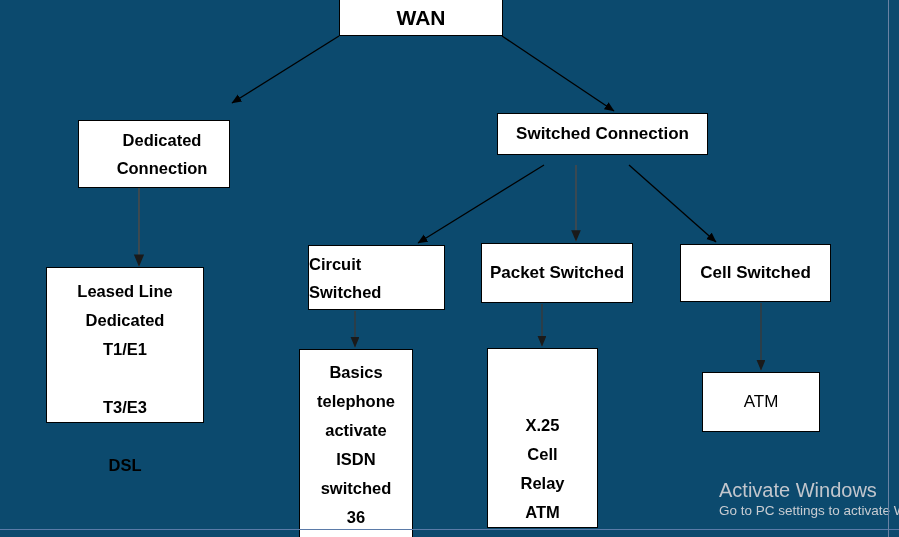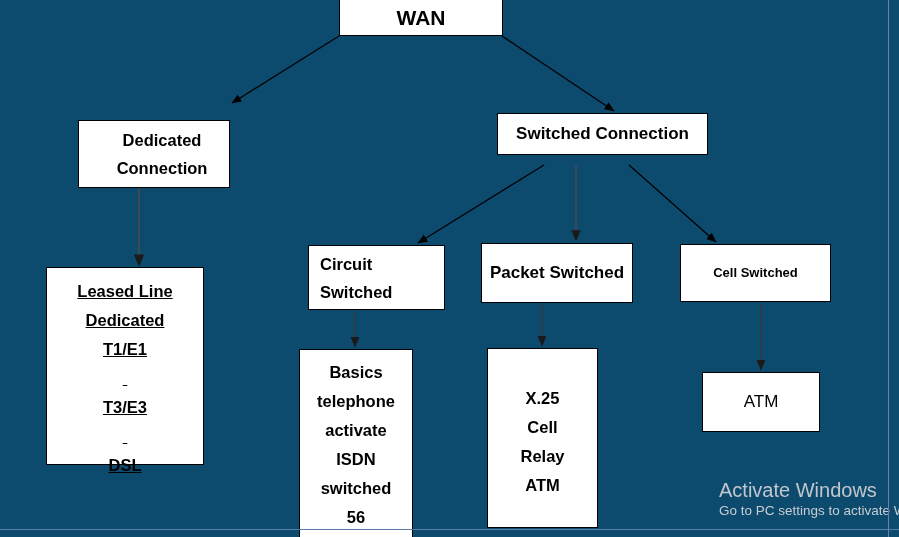--- a/index.html
+++ b/index.html
@@ -40,68 +40,67 @@
     display: flex;
     flex-direction: column;
     justify-content: center;
     z-index: 3;
   }
   .node .line {
     display: block;
     white-space: pre;
   }
   .center-txt { text-align: center; }
-  .left-txt   { text-align: left; padding-left: 11px; }
+  .left-txt   { text-align: left; }
 
   
   #node-wan {
     left: 339px; top: -12px; width: 164px; height: 48px;
     font-size: 21px; line-height: 24px;
     justify-content: flex-end;
     padding-bottom: 5px;
     font-weight: bold;
     font-family: "Liberation Sans", sans-serif;
   }
   #node-dedicated {
     left: 78px; top: 120px; width: 152px; height: 68px;
     font-size: 16.5px; line-height: 28px; padding-left: 16px;
   }
   #node-switched {
     left: 497px; top: 113px; width: 211px; height: 42px;
     font-size: 17px; line-height: 22px;
   }
   #node-leased {
-    left: 46px; top: 267px; width: 158px; height: 198px;
+    left: 46px; top: 267px; width: 158px; height: 156px;
     font-size: 16.5px; line-height: 29px;
     justify-content: flex-start;
     padding-top: 9px;
-    text-decoration: underline;
   }
   #node-circuit {
     left: 308px; top: 245px; width: 137px; height: 65px;
     font-size: 16.5px; line-height: 28px;
   }
   #node-packet {
     left: 481px; top: 243px; width: 152px; height: 60px;
     font-size: 17px; line-height: 22px;
   }
   #node-cell {
     left: 680px; top: 244px; width: 151px; height: 58px;
-    font-size: 13px; line-height: 22px;
+    font-size: 17px; line-height: 22px;
   }
   #node-basics {
     left: 299px; top: 349px; width: 114px; height: 190px;
     font-size: 16.5px; line-height: 29px;
     justify-content: flex-start;
     padding-top: 8px;
   }
   #node-x25 {
     left: 487px; top: 348px; width: 111px; height: 180px;
     font-size: 16.5px; line-height: 29px;
-    justify-content: center;
+    justify-content: flex-end;
     padding-top: 8px;
   }
   #node-atm {
     left: 702px; top: 372px; width: 118px; height: 60px;
     font-size: 17px; line-height: 22px;
     font-weight: normal;
   }
   #node-atm .line { font-weight: normal; }
 
   
@@ -214,21 +213,21 @@
   <div class="node center-txt" id="node-cell">
     <span class="line">Cell Switched</span>
   </div>
 
   <div class="node center-txt" id="node-basics">
     <span class="line">Basics</span>
     <span class="line">telephone</span>
     <span class="line">activate</span>
     <span class="line">ISDN</span>
     <span class="line">switched</span>
-    <span class="line">56</span>
+    <span class="line">36</span>
   </div>
 
   <div class="node center-txt" id="node-x25">
     <span class="line">X.25</span>
     <span class="line">Cell</span>
     <span class="line">Relay</span>
     <span class="line">ATM</span>
   </div>
 
   <div class="node center-txt" id="node-atm">

